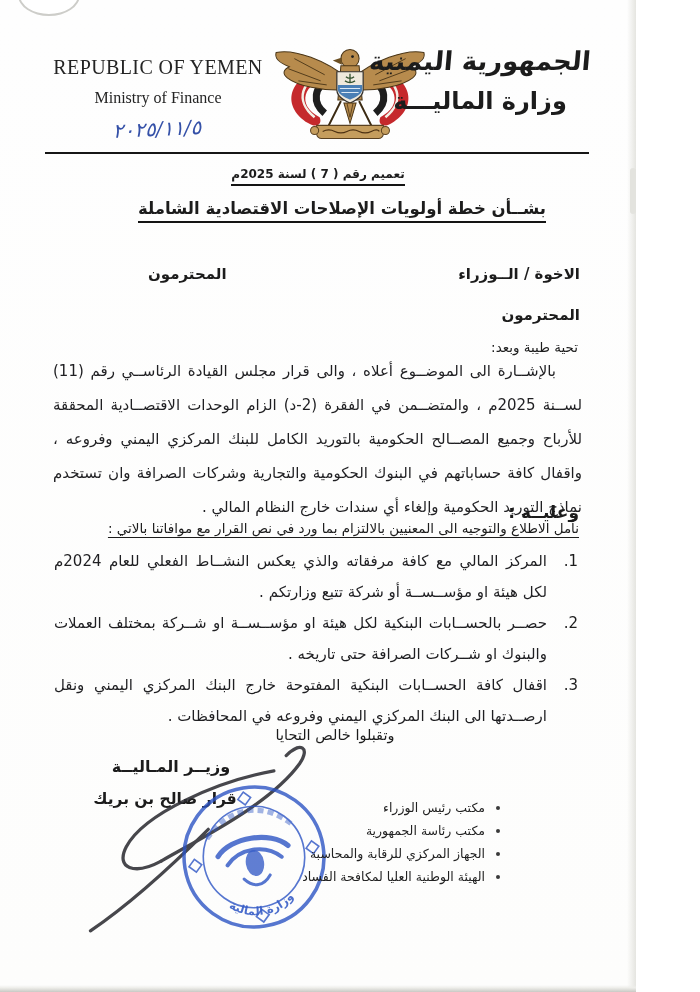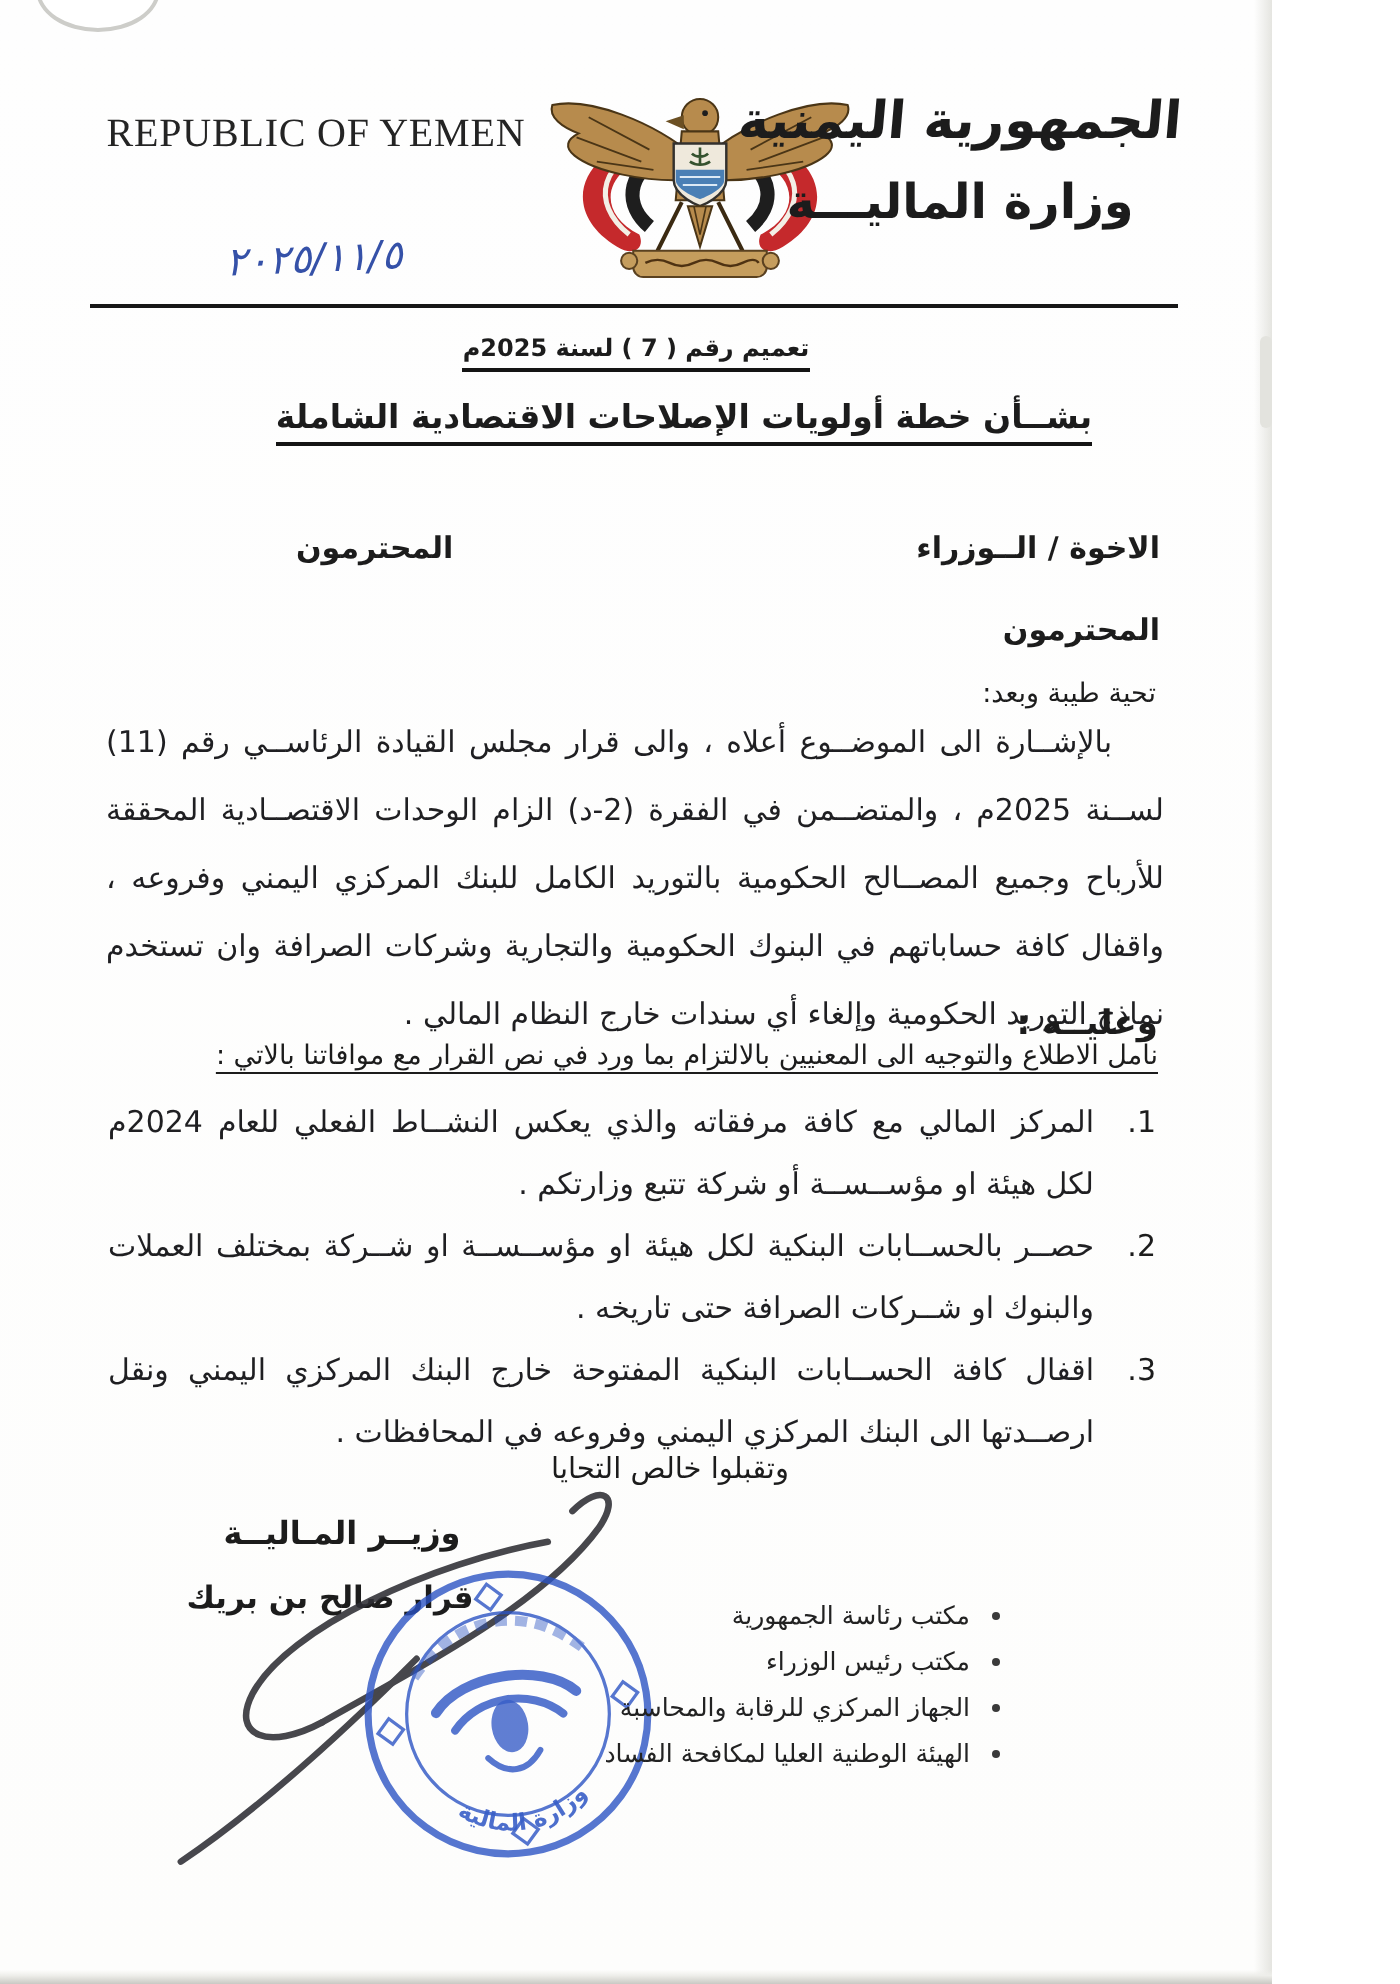--- a/index.html
+++ b/index.html
@@ -64,20 +64,21 @@
 
 <div class="page">
 
   <div class="corner-curl"></div>
   <div class="right-edge"></div>
   <div class="bottom-edge"></div>
   <div class="scan-mark"></div>
 
   <div class="hdr-en">
     <div class="hdr-en-title">REPUBLIC OF YEMEN</div>
+    <div class="hdr-en-sub">Ministry of Finance</div>
   </div>
 
   <div class="hdr-date" dir="ltr">٢٠٢٥/١١/٥</div>
 
   <svg class="emblem" viewBox="0 0 170 108" aria-hidden="true">
     <path d="M64,30 C26,34 14,66 44,84 C52,89 58,85 55,78 C32,66 38,44 66,38 Z" fill="#c5292c"></path>
     <path d="M106,30 C144,34 156,66 126,84 C118,89 112,85 115,78 C138,66 132,44 104,38 Z" fill="#c5292c"></path>
     <path d="M66,40 C48,48 48,64 60,74" stroke="#1e1e1e" stroke-width="7" fill="none"></path>
     <path d="M104,40 C122,48 122,64 110,74" stroke="#1e1e1e" stroke-width="7" fill="none"></path>
     <path d="M64,34 C36,40 30,62 50,78" stroke="#f3efe6" stroke-width="2.5" fill="none"></path>
@@ -172,19 +173,19 @@
       <path d="M62,95 C70,105 80,105 88,95" stroke-width="3" stroke-linecap="round"></path>
     </g>
     <ellipse cx="75" cy="81" rx="9" ry="13" fill="#2b53c4" opacity="0.8"></ellipse>
     <path id="stampArc" d="M30,103 A49,49 0 0 0 120,103" fill="none"></path>
     <text font-size="11.5" font-weight="bold" fill="#2b53c4" opacity="0.9" font-family="DejaVu Sans, sans-serif">
       <textPath href="#stampArc" startOffset="50%" text-anchor="middle">وزارة المالية</textPath>
     </text>
   </svg>
 
   <div class="cc">
+    <div class="cc-item"><span class="bullet"></span><span>مكتب رئيس الوزراء</span></div>
     <div class="cc-item"><span class="bullet"></span><span>مكتب رئاسة الجمهورية</span></div>
-    <div class="cc-item"><span class="bullet"></span><span>مكتب رئيس الوزراء</span></div>
     <div class="cc-item"><span class="bullet"></span><span>الجهاز المركزي للرقابة والمحاسبة</span></div>
     <div class="cc-item"><span class="bullet"></span><span>الهيئة الوطنية العليا لمكافحة الفساد</span></div>
   </div>
 
 </div>
 
 </body></html>

